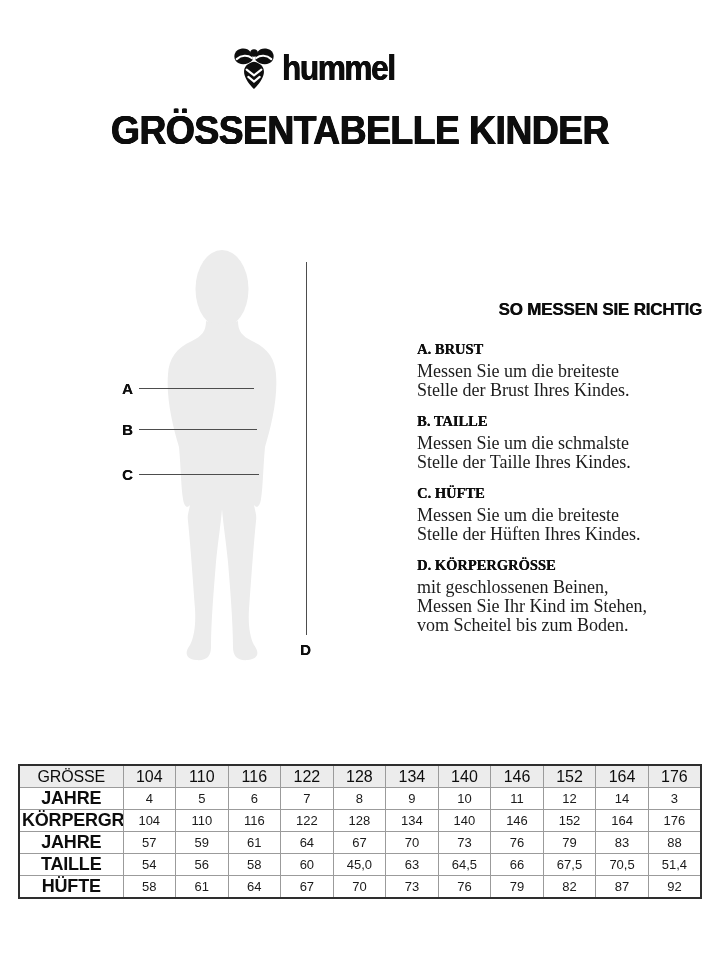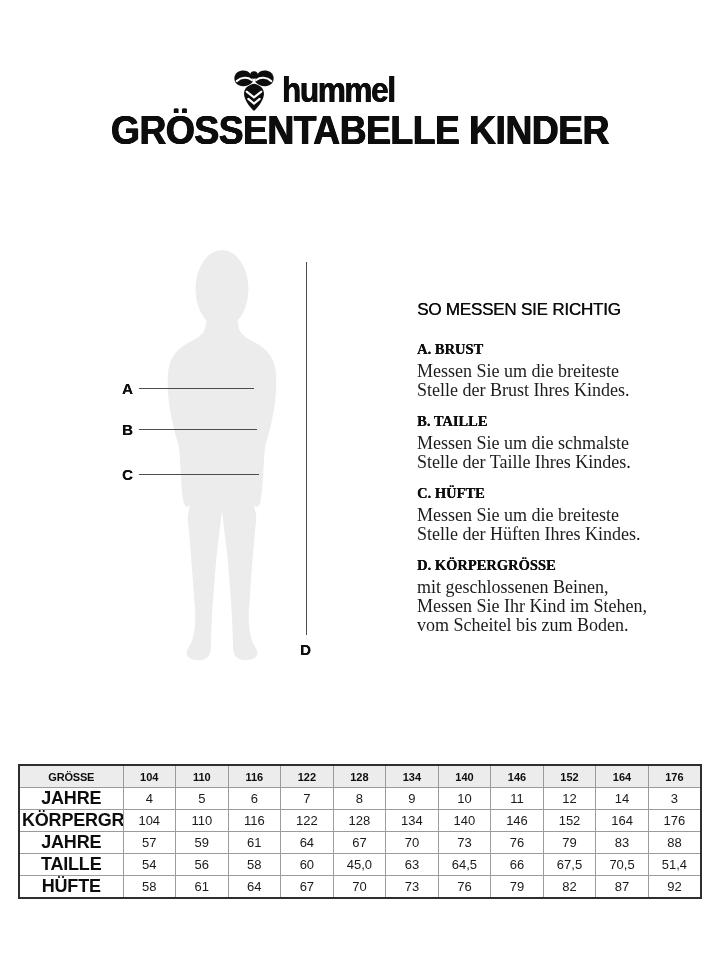--- a/index.html
+++ b/index.html
@@ -1,21 +1,21 @@
 <!DOCTYPE html>
 <html><head>
 <meta charset="utf-8">
 <style>
   html,body{margin:0;padding:0;background:#ffffff;}
   .page{
     position:relative;width:720px;height:960px;background:#ffffff;overflow:hidden;
     font-family:"Liberation Sans","DejaVu Sans",sans-serif;color:#111;
   }
   
-  .logo{position:absolute;top:68px;left:0;width:641px;display:flex;justify-content:center;align-items:center;gap:7px;}
+  .logo{position:absolute;top:46px;left:0;width:641px;display:flex;justify-content:center;align-items:center;gap:7px;}
   .logo svg{display:block;}
   .logo-text{
     font-size:35px;font-weight:bold;letter-spacing:-1.5px;color:#0d0d0d;
     transform:scaleX(0.9);transform-origin:left center;
     text-shadow:0.4px 0 0 currentColor,-0.4px 0 0 currentColor;
   }
   
   .page-title{
     position:absolute;top:108px;left:0;width:720px;text-align:center;
     font-size:40px;font-weight:bold;letter-spacing:-0.5px;color:#0d0d0d;white-space:nowrap;
@@ -26,22 +26,22 @@
   .silhouette{position:absolute;left:145px;top:247px;}
   .measure-label{
     position:absolute;font-size:15px;font-weight:bold;color:#0d0d0d;
     text-shadow:0.3px 0 0 currentColor;
   }
   .measure-line-h{position:absolute;height:1.3px;background:#4d4d4d;}
   .measure-line-v{position:absolute;width:1.3px;background:#4d4d4d;}
   
   .instructions{position:absolute;left:417px;top:300px;width:285px;}
   .instructions h2{
-    margin:0 0 21px 0;font-size:17px;font-weight:normal;letter-spacing:-0.2px;color:#0d0d0d;
-    text-shadow:0.4px 0 0 currentColor;white-space:nowrap;
+    margin:0 0 21px 0;font-size:17px;font-weight:bold;letter-spacing:-0.2px;color:#0d0d0d;
+    text-shadow:0.4px 0 0 currentColor;white-space:nowrap;text-align:right;
   }
   .instr-item{margin-bottom:13px;font-family:Liberation Serif, serif;}
   .instr-title{
     font-size:14.5px;font-weight:bold;color:#0d0d0d;margin-bottom:4px;
     text-shadow:0.3px 0 0 currentColor;
   }
   .instr-line{font-size:18px;line-height:19px;color:#1c1c1c;}
   
   .size-table-wrap{position:absolute;left:18px;top:764px;width:684px;}
   table.size-table{
@@ -50,21 +50,21 @@
   }
   table.size-table td{
     border:1px solid #9b9b9b;height:21px;text-align:center;vertical-align:middle;
     font-size:13px;color:#1a1a1a;padding:0 2px;overflow:hidden;white-space:nowrap;
   }
   table.size-table col.label-col{width:104px;}
   table.size-table td.label{
     font-weight:bold;font-size:18px;letter-spacing:-0.2px;color:#0d0d0d;
   }
   table.size-table tr.header-row td{
-    background:#ececec;font-weight:bold;font-size:11px;color:#0d0d0d;
+    background:#ececec;font-weight:normal;font-size:16px;color:#0d0d0d;
   }
 </style>
 </head>
 <body>
 
 <div class="page">
 
   <div class="logo">
     <span>
       <svg width="42" height="44" viewBox="0 0 40 42">

